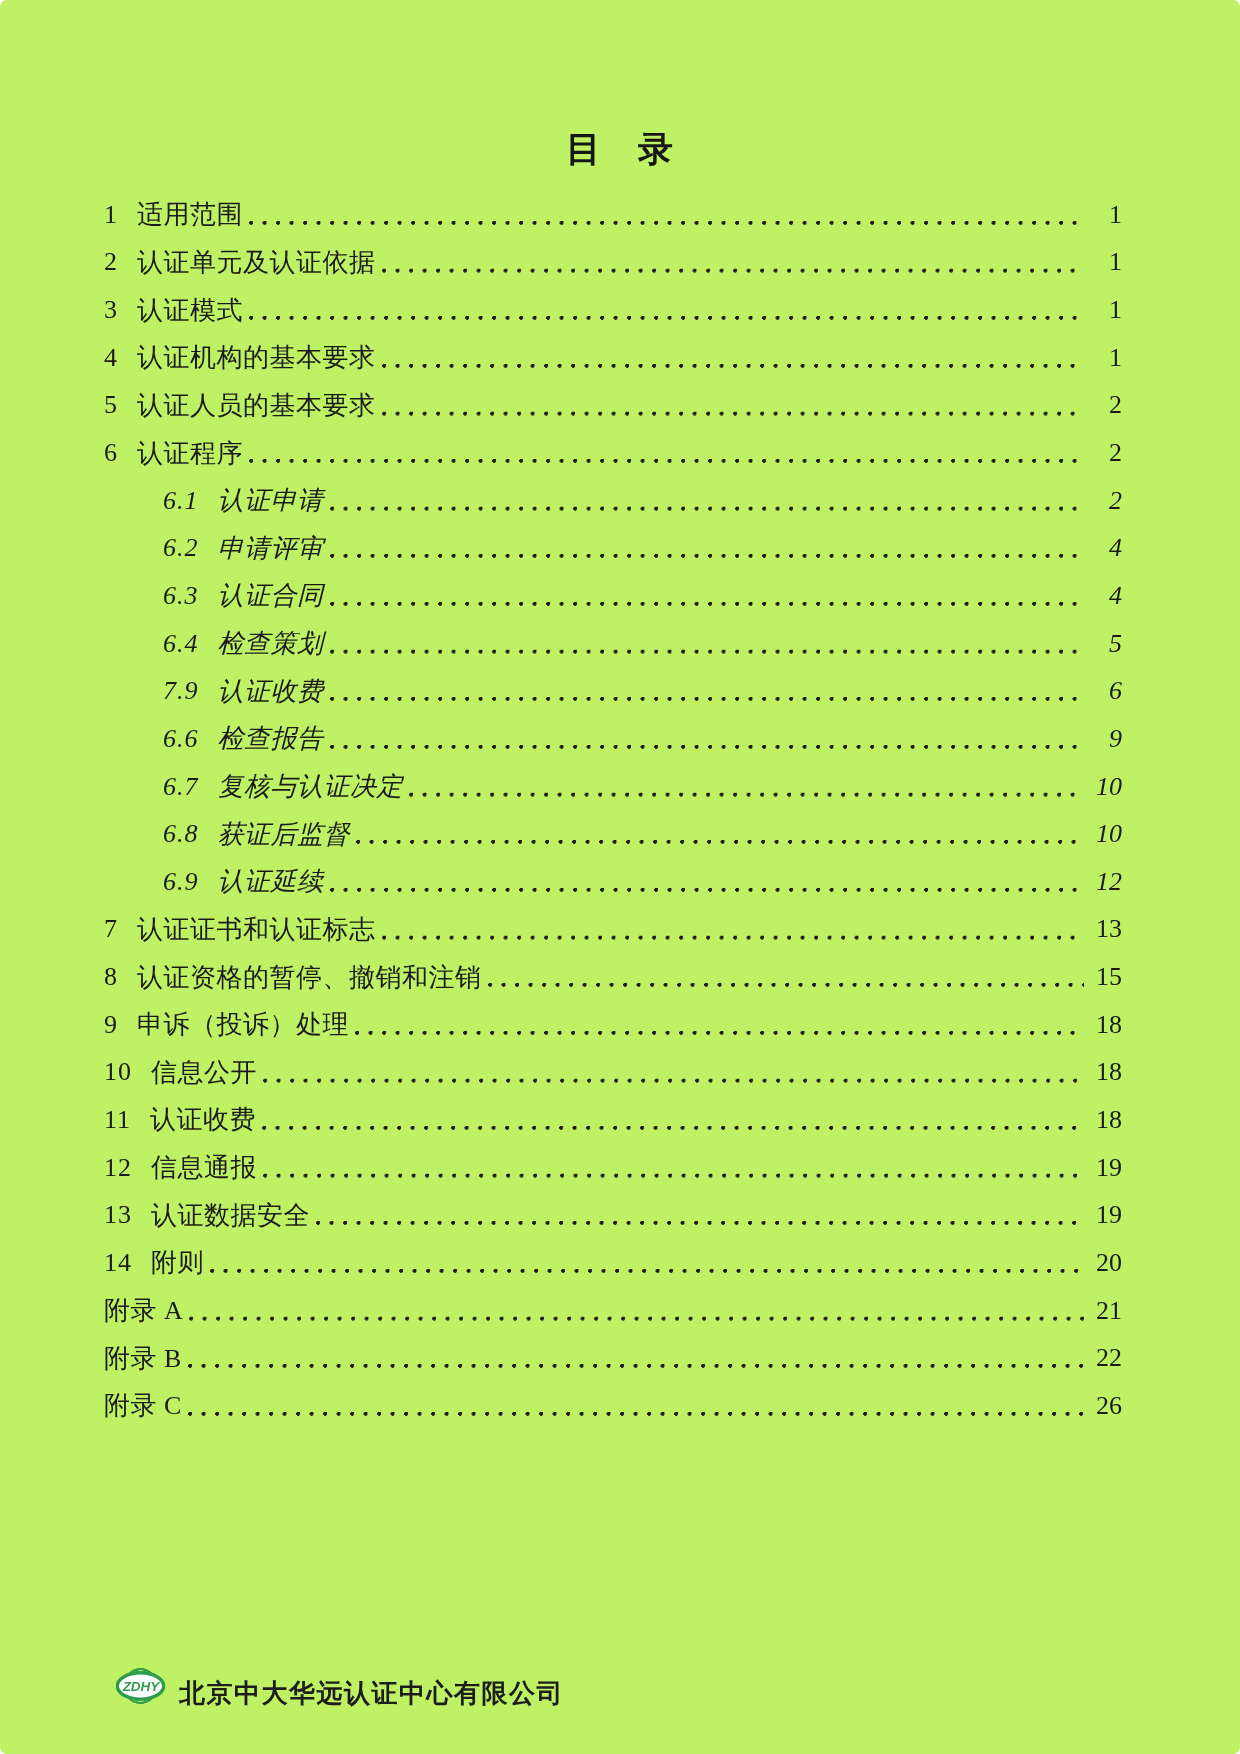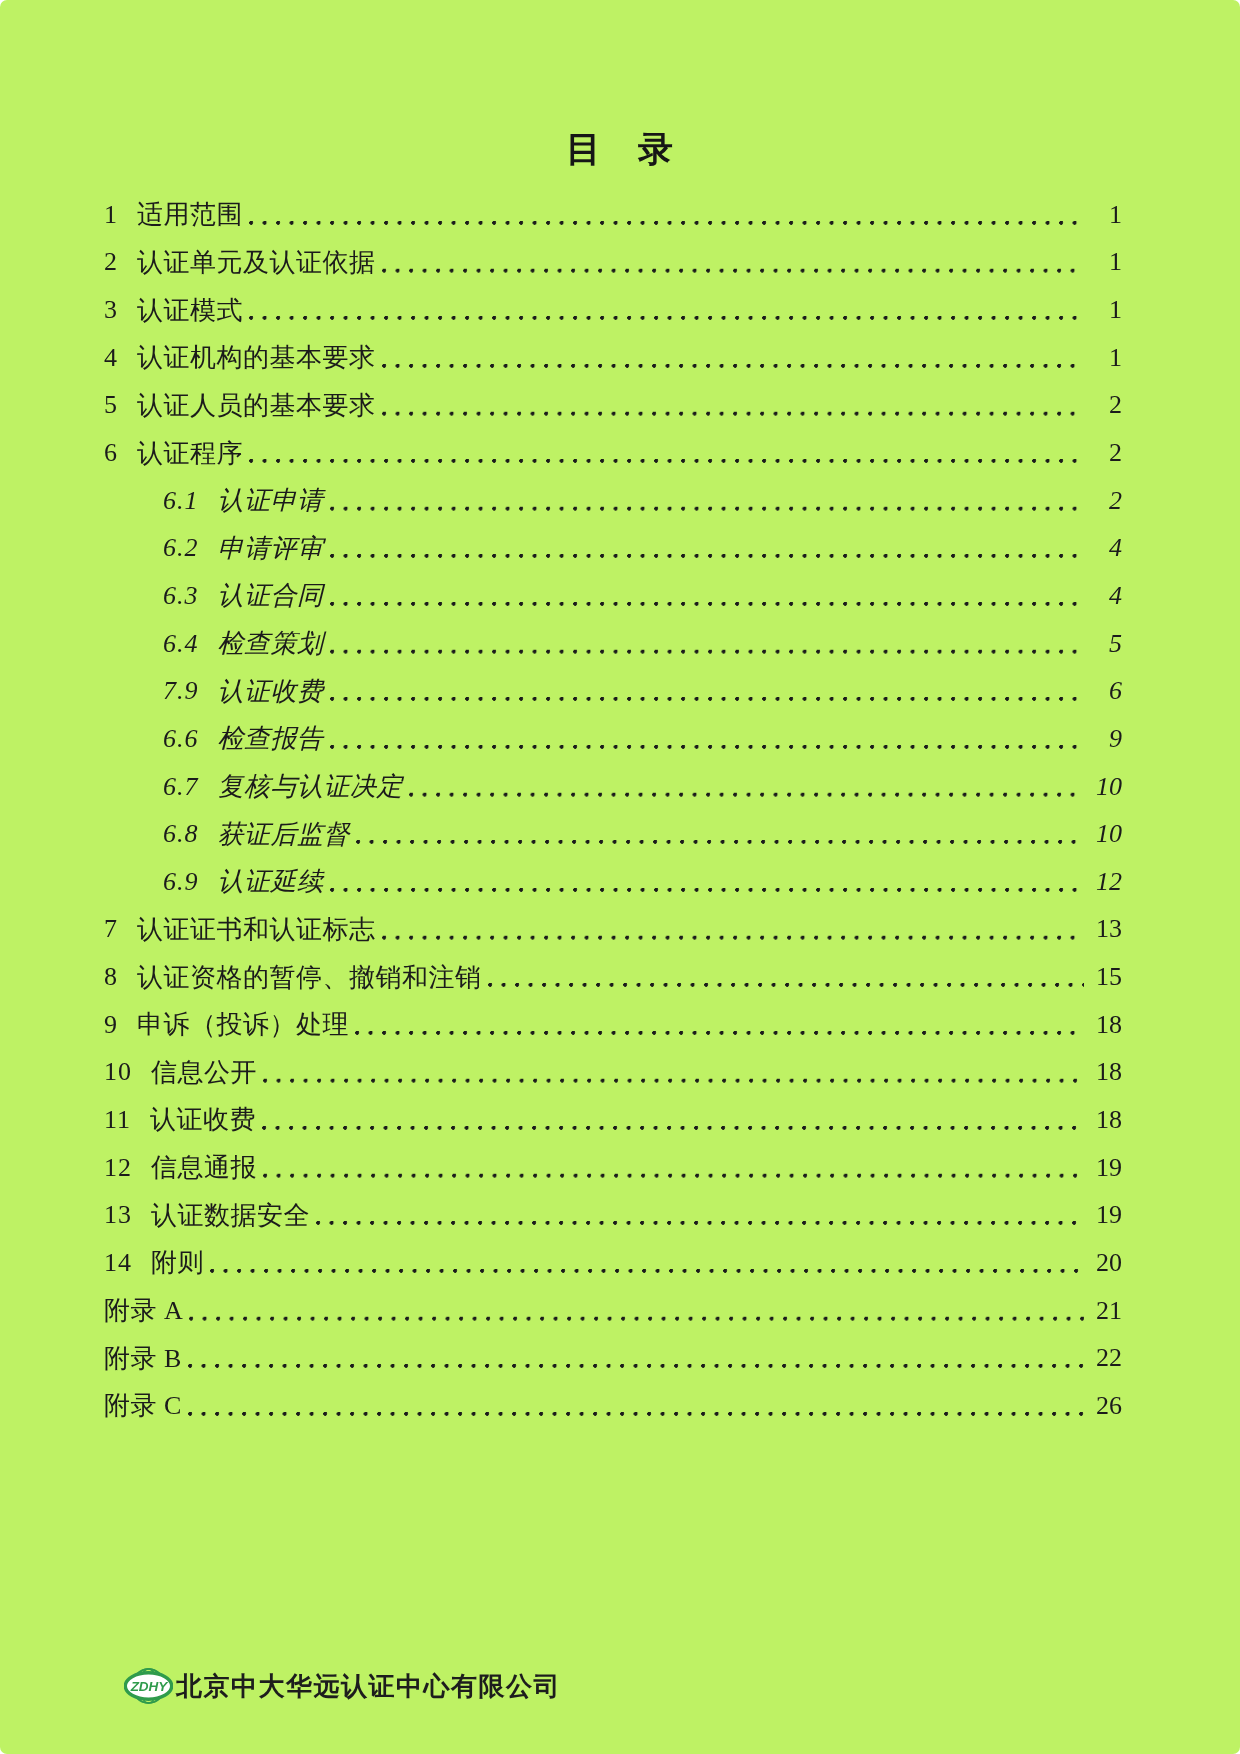--- a/index.html
+++ b/index.html
@@ -55,25 +55,25 @@
     background-size: 13.5px 47.65px;
     background-repeat: repeat-x;
   }
   .toc-page {
     flex: 0 0 auto;
     min-width: 30px;
     text-align: right;
   }
   .footer {
     position: absolute;
-    left: 124px;
+    left: 116px;
     top: 1661px;
     display: flex;
-    align-items: center;
-    gap: 3px;
+    align-items: flex-end;
+    gap: 14px;
   }
   .footer-logo { flex: 0 0 auto; display: block; }
   .footer-company {
     font-family: Liberation Serif, serif;
     font-weight: bold;
     font-size: 26px;
     color: #1d1d1d;
     letter-spacing: 1.5px;
     white-space: nowrap;
   }

